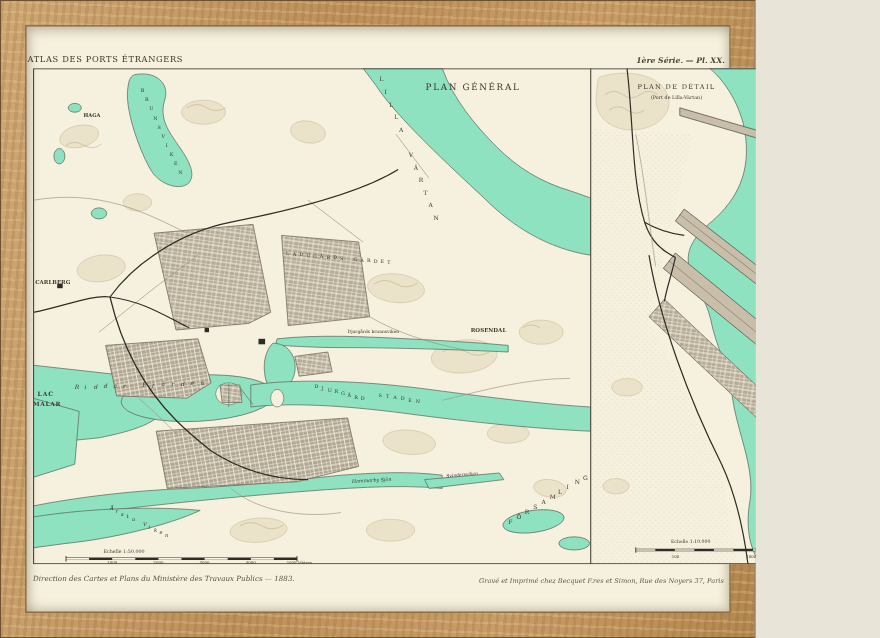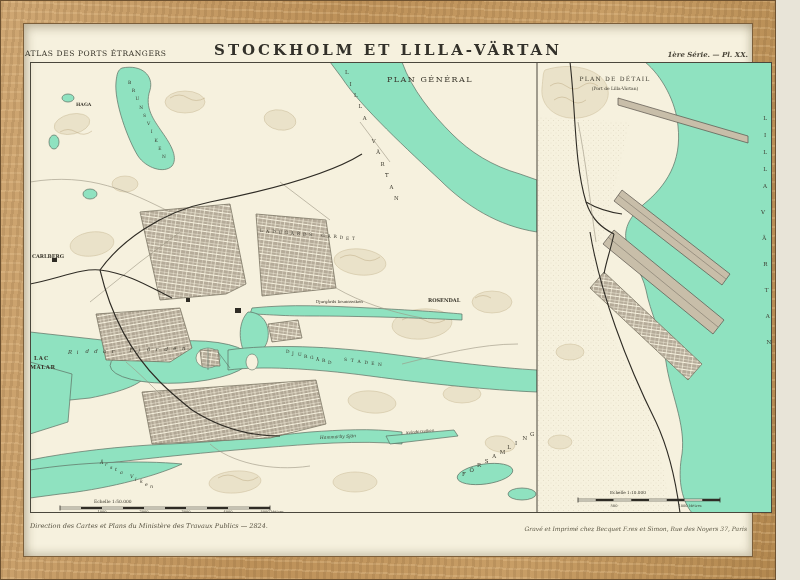--- a/index.html
+++ b/index.html
@@ -1,16 +1,16 @@
 <!DOCTYPE html>
 <html style="--frame-wood: #c59a63; --paper: #f6f1de; --water: #8fe2c0; --ink: #3a372c;"><head>
 <meta charset="utf-8">
 <style>
   html,body{margin:0;padding:0;background:#e8e4d8;}
-  #stage{position:relative;width:776px;height:580px;overflow:hidden;
+  #stage{position:relative;width:687px;height:580px;overflow:hidden;
          font-family:"DejaVu Serif",serif;}
   
   #frame{position:absolute;inset:0;
     background:
       repeating-linear-gradient(95deg, rgba(122,88,48,.16) 0 3px, rgba(0,0,0,0) 3px 7px),
       repeating-linear-gradient(2deg, rgba(238,205,156,.28) 0 2px, rgba(0,0,0,0) 2px 9px),
       linear-gradient(100deg,#cfa773,#bd9159 40%,#c89e66 70%,#b3884f);
     border:1px solid #6e5230; box-sizing:border-box;}
   
   #paper{position:absolute;inset:24px;background:var(--paper,#f6f1de);
@@ -49,21 +49,20 @@
   .border{fill:none;stroke:#4a473c;stroke-width:1;}
 </style>
 </head>
 <body>
 
 <div id="stage">
   <div id="frame"></div>
   <div id="paper">
 
     <div class="hdr-series">ATLAS DES PORTS ÉTRANGERS</div>
-    <div class="hdr-title">STOCKHOLM ET LILLA-VÄRTAN</div>
     <div class="hdr-plate">1ère Série. — Pl. XX.</div>
 
     <svg id="mapsvg" width="742" height="451" viewBox="0 0 742 451">
       <defs>
         <pattern id="blk" width="9" height="7" patternUnits="userSpaceOnUse" patternTransform="rotate(8)">
           <rect width="9" height="7" fill="#b5ab99"></rect>
           <path d="M0,0H9M0,3.5H9" stroke="#f6f1de" stroke-width="1"></path>
           <path d="M0,0V7M4.5,0V7" stroke="#f6f1de" stroke-width=".7"></path>
         </pattern>
         <pattern id="blk2" width="8" height="7" patternUnits="userSpaceOnUse" patternTransform="rotate(-10)">
@@ -231,16 +230,16 @@
           <line x1="690" y1="435.5" x2="690" y2="440.5" stroke="#2f2c25" stroke-width=".8"></line>
           <text class="tick mid" x="584" y="445">500</text>
           <text class="tick mid" x="660" y="445">1000 Mètres</text>
         </g>
       </g>
 
       <rect class="border" x=".5" y=".5" width="741" height="450"></rect>
       <line x1="507" y1="0" x2="507" y2="451" stroke="#4a473c" stroke-width="1"></line>
     </svg>
 
-    <div class="ftr-left">Direction des Cartes et Plans du Ministère des Travaux Publics — 2824.</div>
+    <div class="ftr-left">Direction des Cartes et Plans du Ministère des Travaux Publics — 1883.</div>
     <div class="ftr-right">Gravé et Imprimé chez Becquet F.res et Simon, Rue des Noyers 37, Paris</div>
   </div>
 </div>
 
 </body></html>

